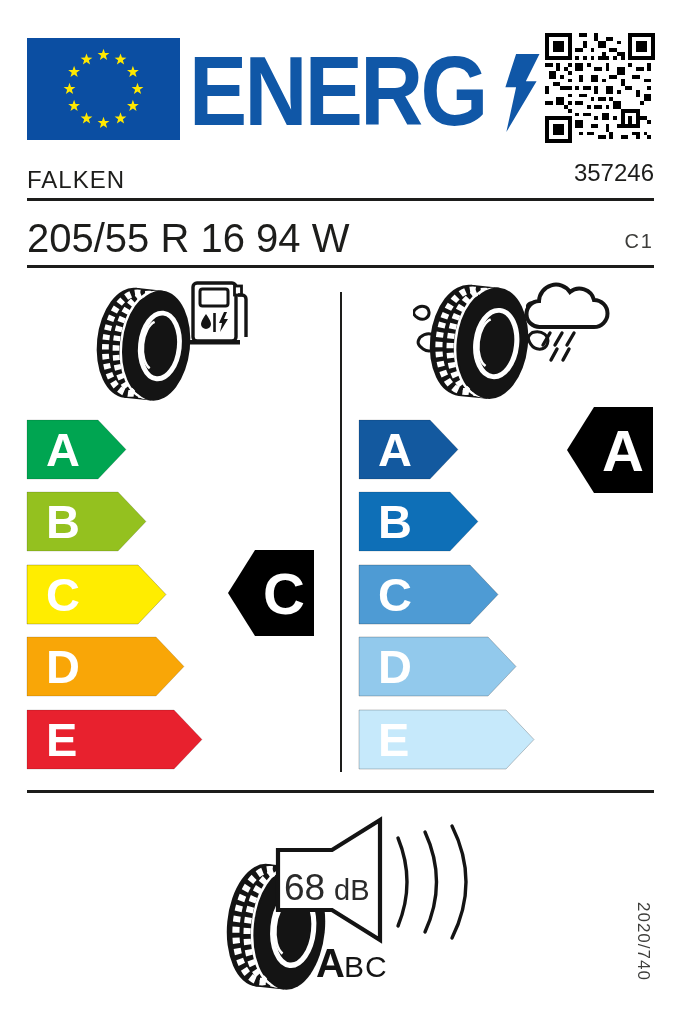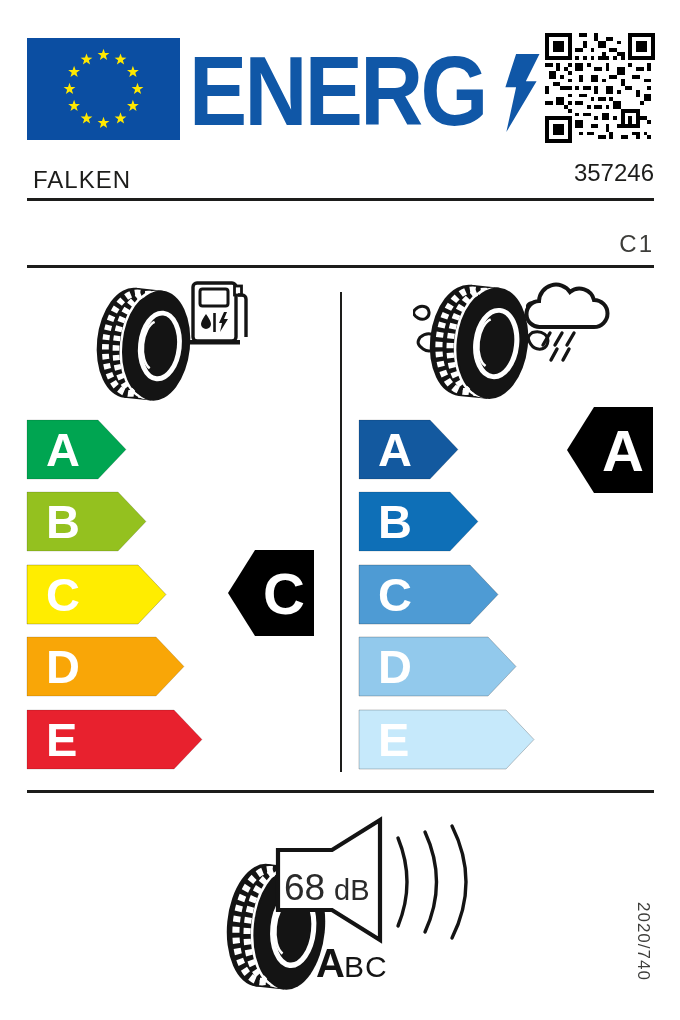--- a/index.html
+++ b/index.html
@@ -1,24 +1,24 @@
 <!DOCTYPE html>
 <html><head>
 <meta charset="utf-8">
 <style>
   html,body{margin:0;padding:0;background:#ffffff;}
   body{width:680px;height:1020px;font-family:"Liberation Sans", sans-serif;}
   .label{position:relative;width:680px;height:1020px;background:#fff;overflow:hidden;}
   .abs{position:absolute;}
   .rule{position:absolute;left:27px;width:627px;height:2.5px;background:#1d1d1b;}
   .vrule{position:absolute;left:340px;top:292px;width:2px;height:480px;background:#1d1d1b;}
-  .brand{left:33px;top:166px;font-size:24px;letter-spacing:1px;color:#1d1d1b;}
+  .brand{left:27px;top:166px;font-size:24px;letter-spacing:1px;color:#1d1d1b;}
   .artnum{right:26px;top:159px;font-size:24px;color:#1d1d1b;}
   .tiresize{left:27px;top:216px;font-size:40px;color:#1d1d1b;letter-spacing:0px;}
-  .tireclass{right:26px;top:230px;font-size:24px;color:#3d3d3a;letter-spacing:2px;}
+  .tireclass{right:26px;top:230px;font-size:20px;color:#3d3d3a;letter-spacing:2px;}
   .energ{left:189px;top:52px;display:flex;align-items:flex-start;}
   .energ-text{font-size:99px;font-weight:bold;line-height:0.78;letter-spacing:-3px;
               color:#1057a7;display:inline-block;transform:scaleX(0.88);transform-origin:left top;white-space:nowrap;}
   .bolt{margin-left:-26px;margin-top:2px;}
   .scale-arrow{position:absolute;}
   .arrow-letter{font-family:"Liberation Sans",sans-serif;font-weight:bold;}
   .indicator{position:absolute;}
   .regtext{position:absolute;left:633px;top:902px;writing-mode:vertical-rl;
            font-size:17px;color:#3d3d3a;letter-spacing:1px;}
   svg{display:block;}
@@ -174,20 +174,21 @@
       <rect x="26" y="26" width="1" height="1"></rect>
         <rect x="24" y="27" width="1" height="1"></rect>
         <rect x="27" y="27" width="1" height="1"></rect>
     </g>
   </svg>
 
   <div class="abs brand">FALKEN</div>
   <div class="abs artnum">357246</div>
   <div class="rule" style="top:198px"></div>
 
+  <div class="abs tiresize">205/55 R 16 94 W</div>
   <div class="abs tireclass">C1</div>
   <div class="rule" style="top:265px"></div>
 
   <div class="vrule"></div>
 
   <svg class="abs" style="left:88px;top:276px" width="170" height="132" viewBox="0 0 170 132">
     <use href="#tire" transform="translate(7,10) scale(0.97,0.97) rotate(6 50 60)"></use>
     <g transform="translate(104,4)" stroke="#141414">
       <rect x="-3" y="60" width="51" height="4.5" fill="#141414" stroke="none"></rect>
       <rect x="1" y="3" width="43" height="58" rx="4" fill="#fff" stroke-width="3.4"></rect>

